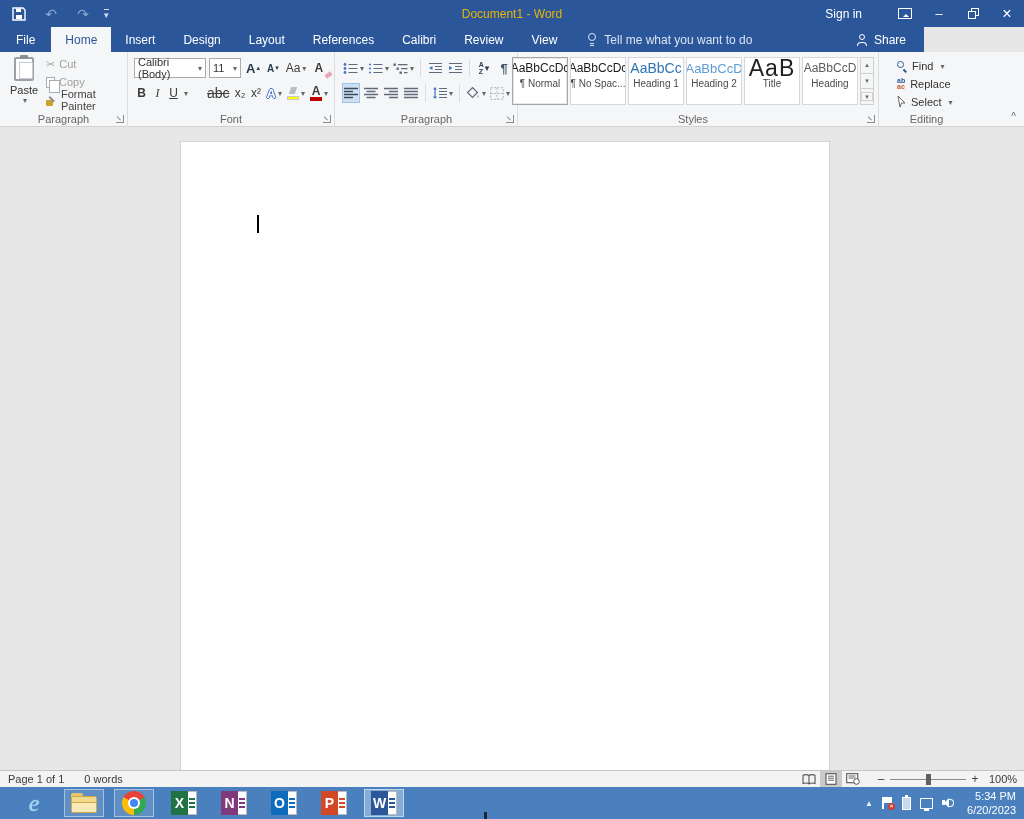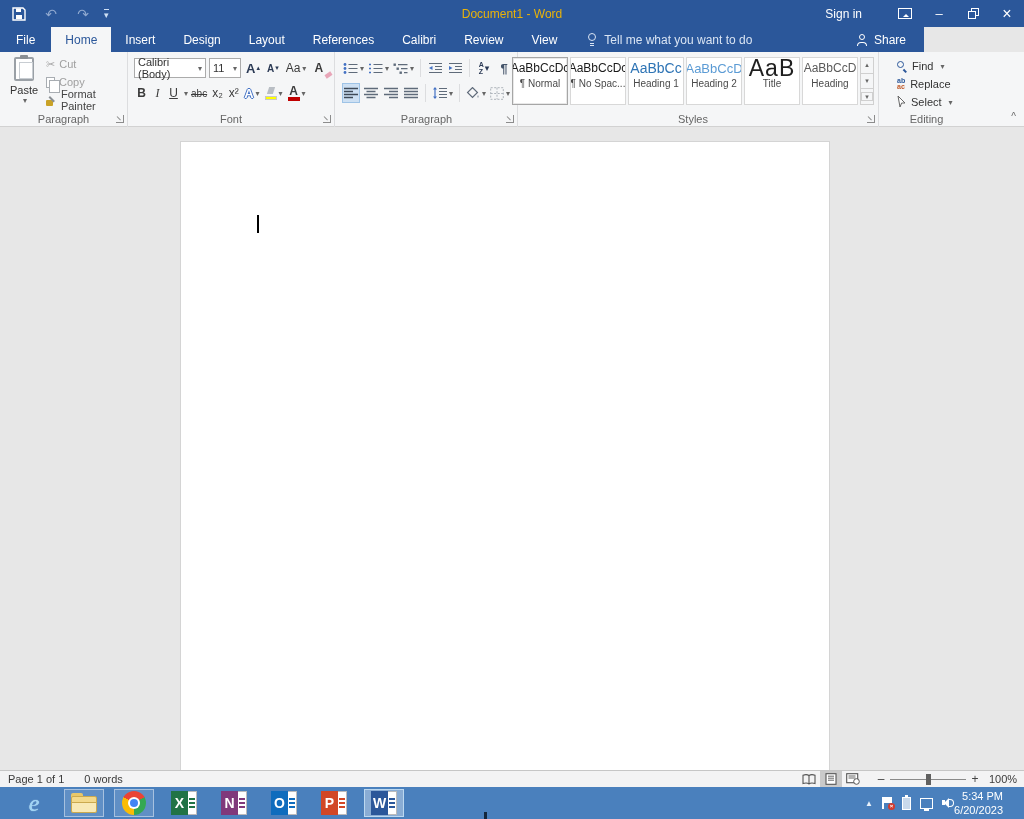--- a/index.html
+++ b/index.html
@@ -67,21 +67,21 @@
   .font-row1 { position:absolute; left:6px; top:6px; display:flex; align-items:center; gap:3px; }
   .combo { background:#fff; border:1px solid #ababab; height:20px; display:flex; align-items:center; font-size:11px; color:#333; padding:0 3px; }
   .combo .dd { margin-left:auto; }
   .combo.fname { width:72px; }
   .combo.fsize { width:32px; }
   .font-row2 { position:absolute; left:6px; top:31px; display:flex; align-items:center; gap:1px; }
   .fbtn { min-width:15px; height:20px; display:inline-flex; align-items:center; justify-content:center; font-size:12px; color:#3b3b3b; padding:0 2px; }
   .fb-b { font-weight:bold; }
   .fb-i { font-style:italic; font-family:"Liberation Serif", serif; }
   .fb-u { text-decoration:underline; }
-  .fb-abe { text-decoration:line-through; font-size:10px; }
+  .fb-abe { text-decoration:line-through; font-size:14px;margin-left:16px; }
   .growA { font-size:13px; font-weight:bold; color:#2b3a55; }
   .shrinkA { font-size:10px; font-weight:bold; color:#2b3a55; }
   .caret-up { font-size:7px; color:#2b3a55; margin-left:1px; vertical-align:top; }
   .fx-a { color:#fff; font-weight:bold; font-size:13px; text-shadow:-1px 0 #4472c4,1px 0 #4472c4,0 -1px #4472c4,0 1px #4472c4; }
   .colA { display:inline-flex; flex-direction:column; align-items:center; line-height:10px; }
   .colA .bar { width:12px; height:4px; margin-top:1px; }
   .bar-yellow { background:#ffff00; border:1px solid #c8c8c8; }
   .bar-red { background:#c00000; }
   .pen-ic { width:10px; height:8px; position:relative; }
   .pen-ic:before { content:""; position:absolute; left:2px; top:0; width:6px; height:7px; background:#b9bec4; transform:skewX(-18deg); }
@@ -175,21 +175,21 @@
   .flagic b { position:absolute; left:1px; top:0; width:9px; height:6px; background:#fff; }
   .flagic u { position:absolute; right:-2px; bottom:-1px; width:7px; height:7px; background:#d23b2e; border-radius:50%; color:#fff; font-size:6px; line-height:7px; text-align:center; text-decoration:none; font-weight:bold; }
   .battic { width:9px; height:13px; border:1px solid #fff; position:relative; background:rgba(255,255,255,.7); }
   .battic:before { content:""; position:absolute; left:2px; top:-3px; width:3px; height:2px; background:#fff; }
   .netic { width:13px; height:11px; border:1px solid #fff; position:relative; }
   .netic:before { content:""; position:absolute; left:3px; bottom:-3px; width:5px; height:2px; background:#fff; }
   .spkic { width:12px; height:12px; position:relative; }
   .spkic i { position:absolute; left:0; top:3px; width:3px; height:5px; background:#fff; }
   .spkic b { position:absolute; left:2px; top:1px; width:0; height:0; border:5px solid transparent; border-right:5px solid #fff; border-left:none; }
   .spkic u { position:absolute; right:0; top:2px; width:5px; height:8px; border:1px solid #fff; border-left:none; border-radius:0 6px 6px 0; text-decoration:none; }
-  .clock { position:absolute; right:21px; top:2px; text-align:right; color:#fff; font-size:11px; line-height:14px; }
+  .clock { position:absolute; right:8px; top:2px; text-align:right; color:#fff; font-size:11px; line-height:14px; }
   .mouse-speck { position:absolute; left:484px; top:25px; width:3px; height:7px; background:#14273c; }
 </style>
 </head>
 <body>
 
 <div class="app">
 
   <div class="titlebar">
     <div class="qat">
       <span class="btn">

